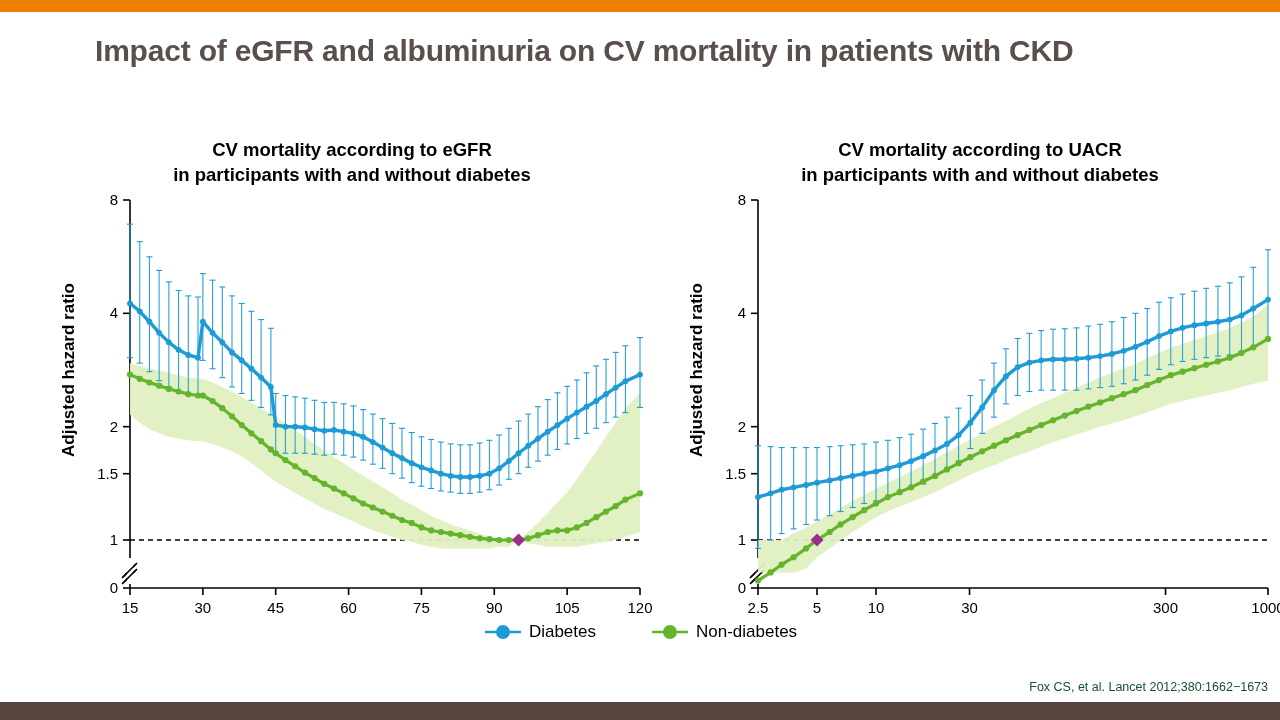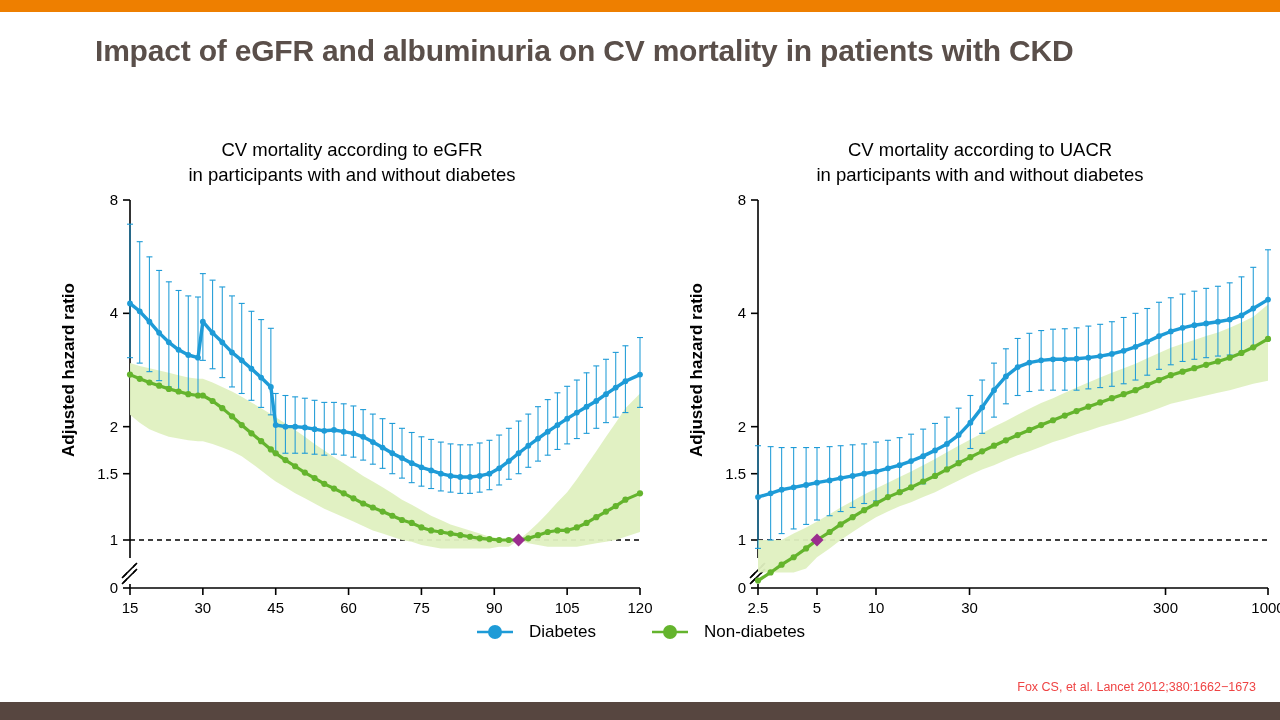--- a/index.html
+++ b/index.html
@@ -47,21 +47,21 @@
     position: absolute;
     top: 135px;
     height: 480px;
   }
   #panel-left  { left: 52px;  width: 600px; }
   #panel-right { left: 680px; width: 600px; }
 
   .panel-title {
     text-align: center;
     font-size: 18.5px;
-    font-weight: normal;
+    font-weight: bold;
     color: #000;
     line-height: 1.35;
     white-space: pre-line;
     margin-top: 3px;
   }
   .plot-wrap {
     position: relative;
     width: 600px;
     height: 430px;
   }
@@ -79,29 +79,29 @@
 
   .legend {
     position: absolute;
     left: 0; top: 622px;
     width: 1280px;
     display: flex;
     justify-content: center;
     align-items: center;
     gap: 54px;
   }
-  .legend-item { display: flex; align-items: center; gap: 14px; }
+  .legend-item { display: flex; align-items: center; gap: 6px; }
   .legend-lbl { font-size: 17px; color: #000; }
 
   .citation {
     position: absolute;
-    right: 24px;
+    right: 12px;
     bottom: 26px;
     font-size: 12.5px;
-    color: #ef4444;
+    color: #14532d;
   }
 </style>
 </head>
 <body>
 
 <div id="slide">
 
   <div class="top-bar"></div>
 
   <div class="slide-title">Impact of eGFR and albuminuria on CV mortality in patients with CKD</div>

